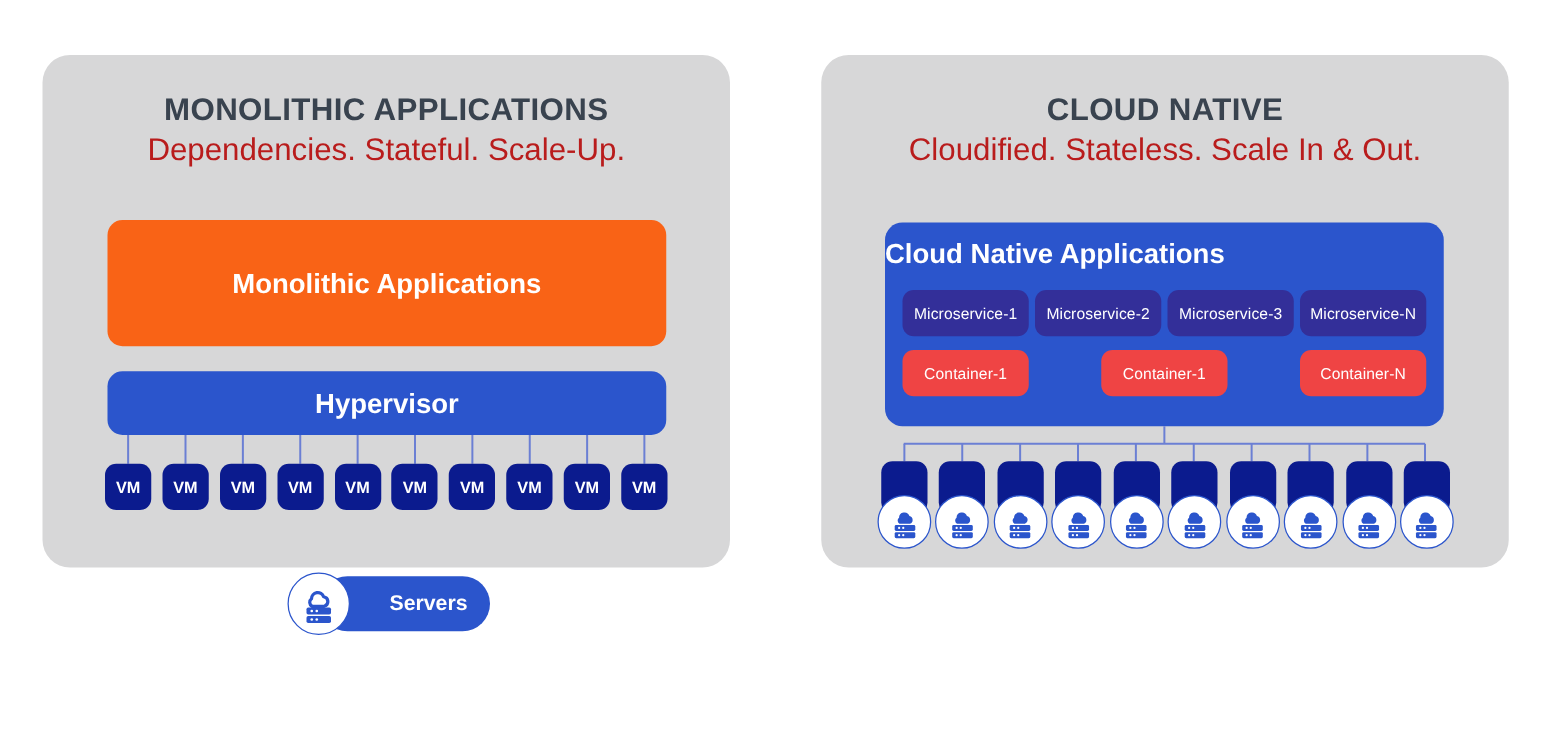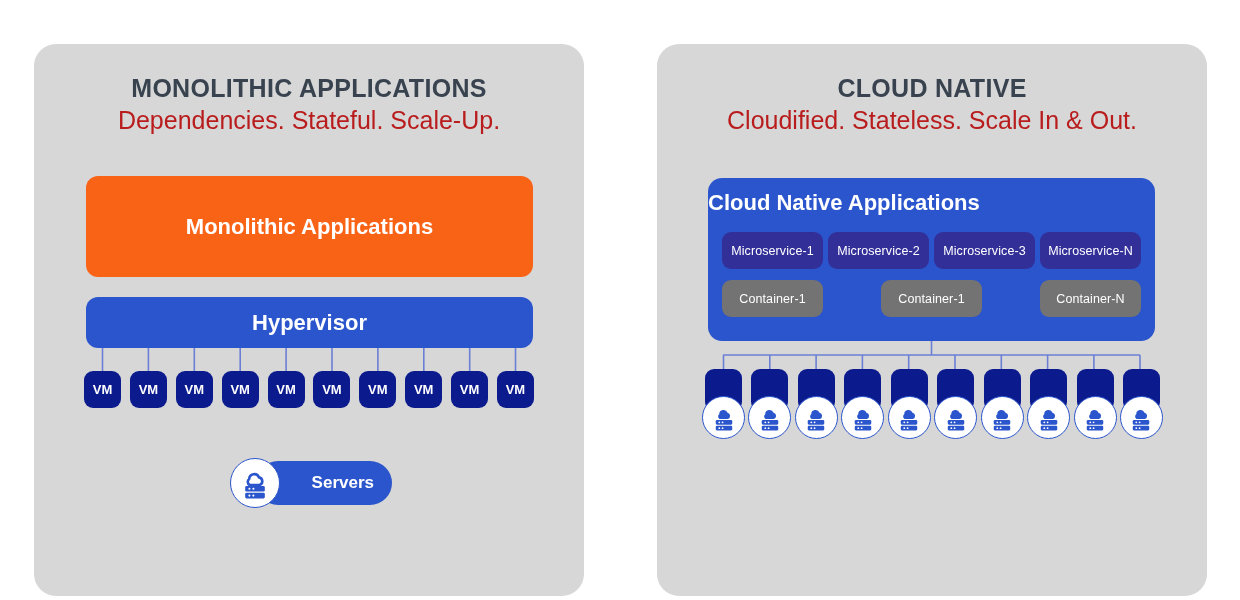--- a/index.html
+++ b/index.html
@@ -18,21 +18,21 @@
     width: 1240px;
     height: 600px;
   }
 
   
   .panel {
     position: absolute;
     background: #d7d7d8;
     border-radius: 22px;
     top: 44px;
-    height: 552px;
+    height: 410px;
   }
   .panel-left  { left: 34px;  width: 550px; }
   .panel-right { left: 657px; width: 550px; }
 
   
   .panel-title {
     position: absolute;
     left: 0;
     right: 0;
     text-align: center;
@@ -114,21 +114,21 @@
     height: 37px;
     border-radius: 9px;
     display: flex;
     align-items: center;
     justify-content: center;
     color: #ffffff;
     font-size: 12.5px;
     letter-spacing: 0.1px;
   }
   .chip-ms { background: #332f99; }
-  .chip-ct { background: #737373; }
+  .chip-ct { background: #ef4444; }
 
   
   .connectors {
     position: absolute;
     left: 0;
     top: 0;
     overflow: visible;
   }
 
   

